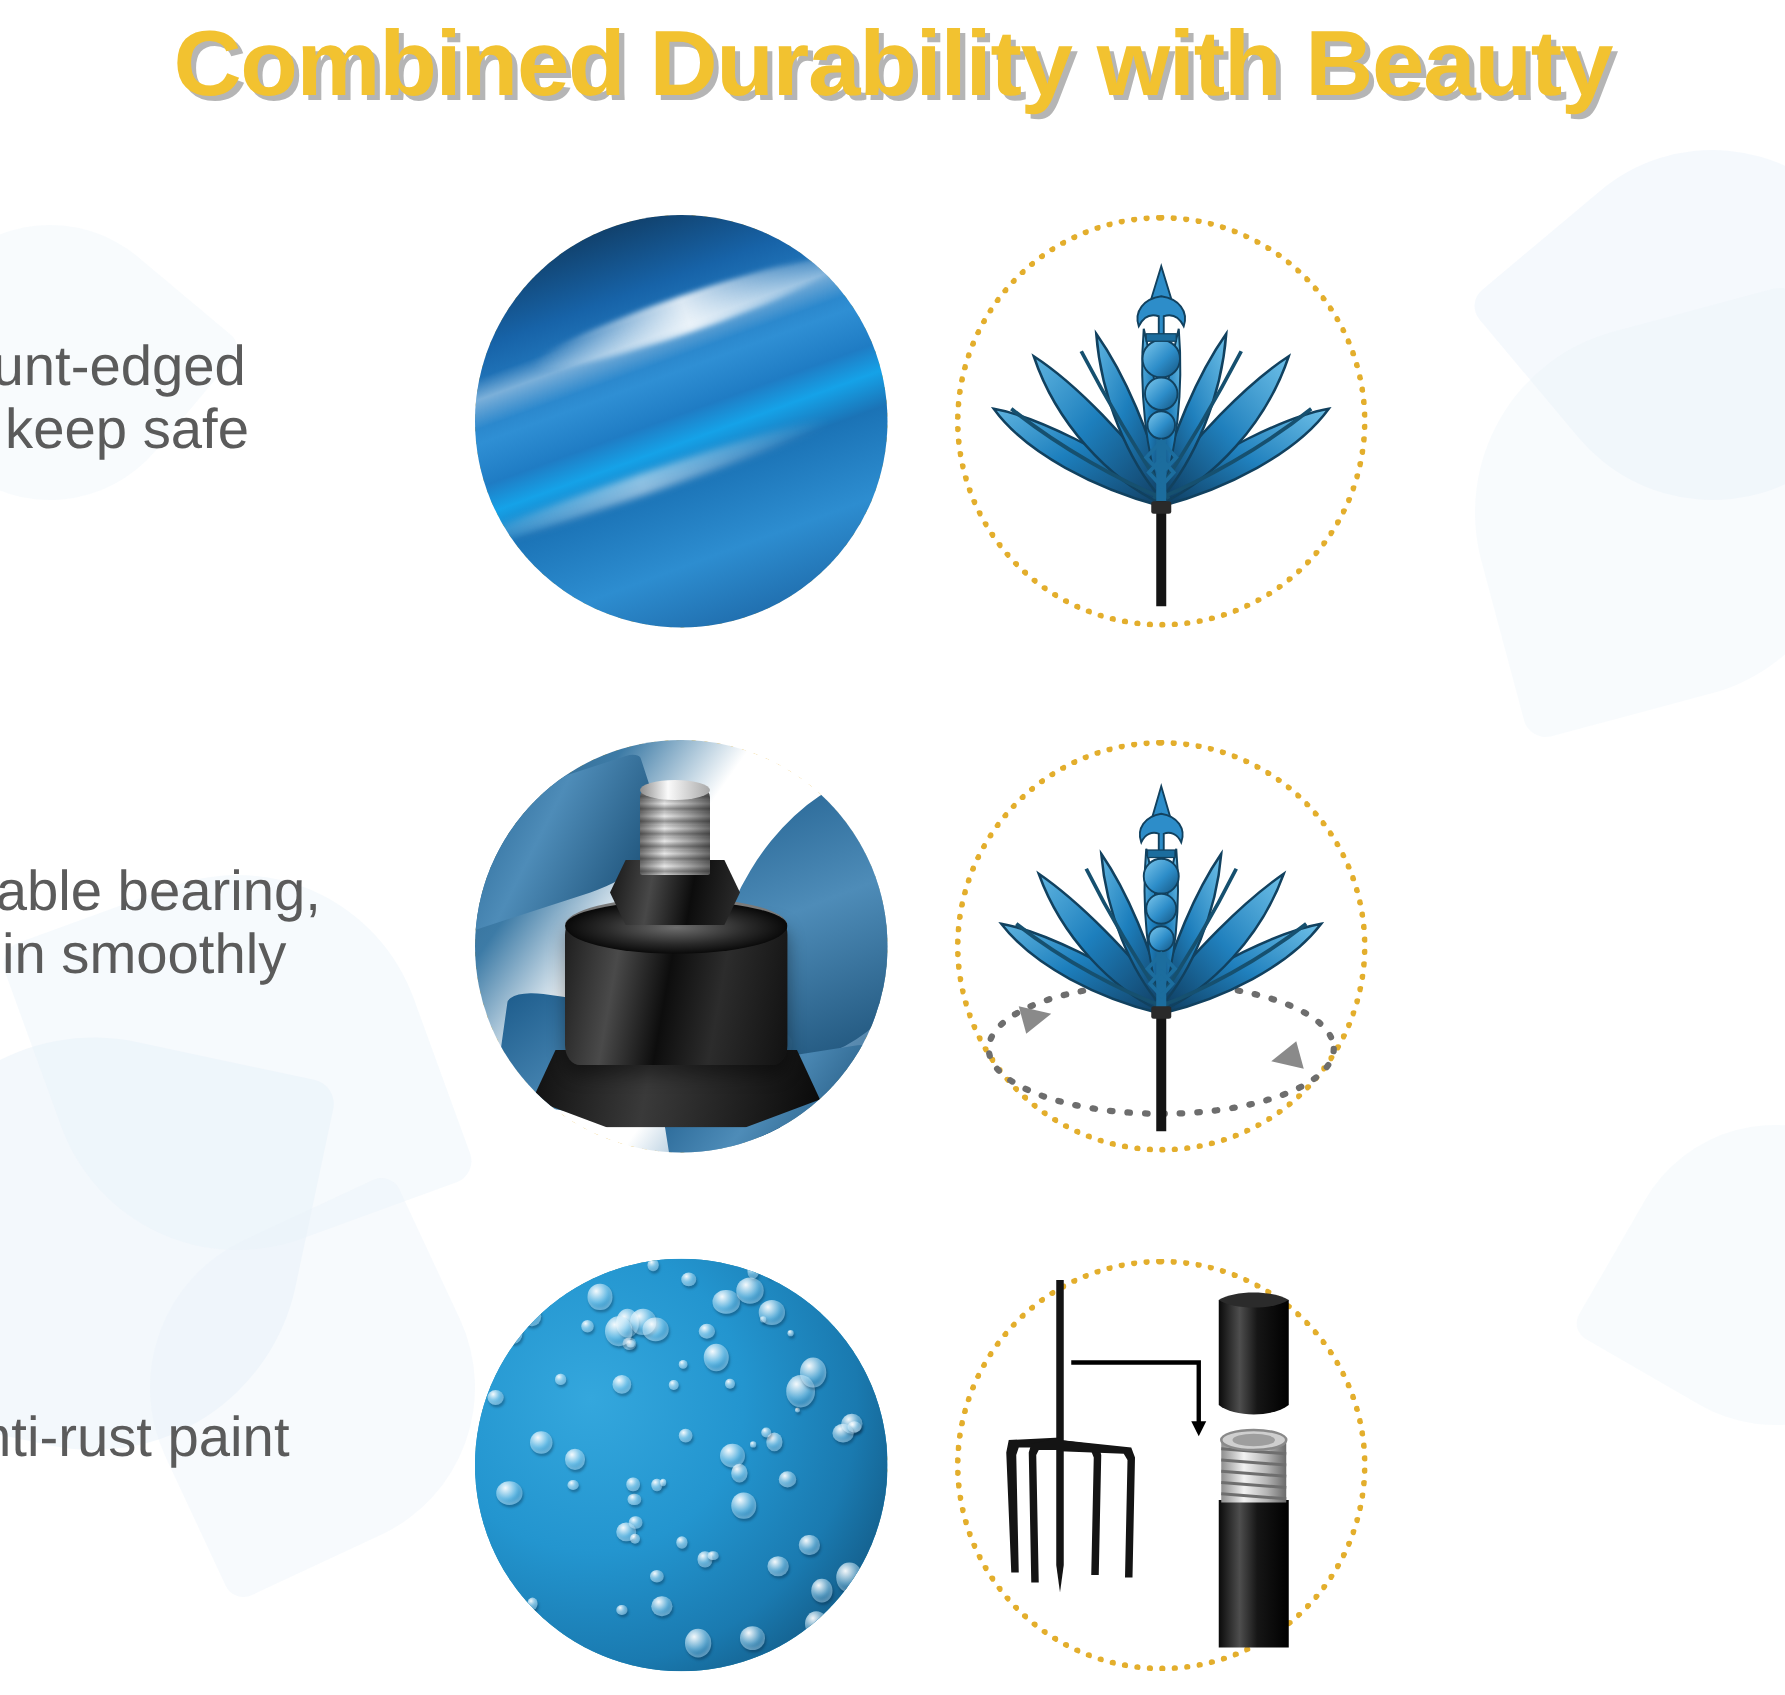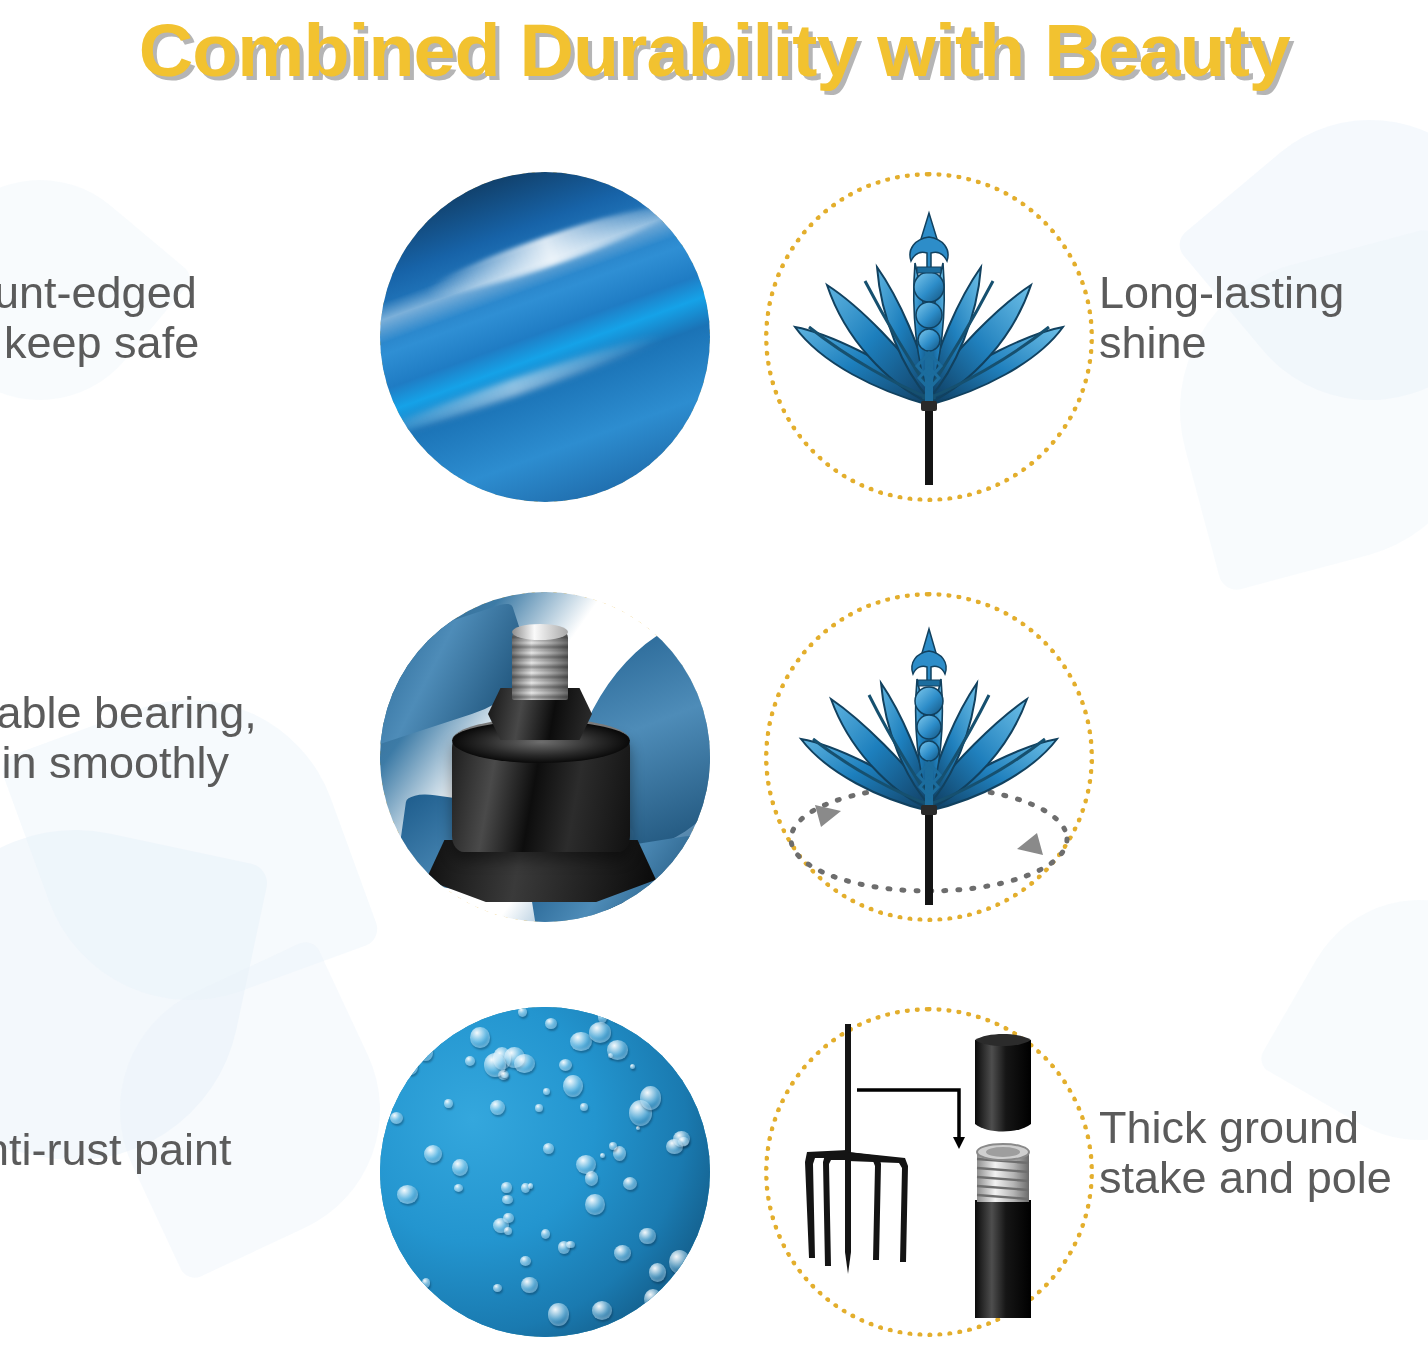--- a/index.html
+++ b/index.html
@@ -325,22 +325,20 @@
           <rect x="148" y="90" width="24" height="6" fill="#1c6d9e" stroke="#11415f" stroke-width="1"></rect>
 
           <path d="M160 176 l 12 13 l -12 13 l -12 -13 Z" fill="none" stroke="#1c6d9e" stroke-width="3"></path>
           <path d="M160 190 l 10 11 l -10 11 l -10 -11 Z" fill="none" stroke="#1c6d9e" stroke-width="3"></path>
         </g>
 
         <rect x="156" y="224" width="8" height="84" fill="#141414"></rect>
         <rect x="152" y="224" width="16" height="10" rx="2" fill="#2a2a2a"></rect>
       </svg>
     </div>
-    <div class="label label-r">Long-lasting
-shine</div>
   </div>
 </div>
 
 <div class="row row2">
 
   <div class="cell cell-left">
     <div class="label label-l">Stable bearing,
 spin smoothly</div>
     <div class="circle circle-l">
       <div class="clip">
@@ -542,16 +540,14 @@
               <path d="M208 156 L 260 160"></path>
             <path d="M208 165 L 260 169"></path>
               <path d="M208 174 L 260 178"></path>
             <path d="M208 183 L 260 187"></path>
           </g>
           <ellipse cx="234" cy="140" rx="26" ry="8" fill="#cfcfcf" stroke="#8a8a8a" stroke-width="2"></ellipse>
           <ellipse cx="234" cy="140" rx="17" ry="5" fill="#9e9e9e"></ellipse>
         </g>
       </svg>
     </div>
-    <div class="label label-r">Thick ground
-stake and pole</div>
   </div>
 </div>
 
 </body></html>

